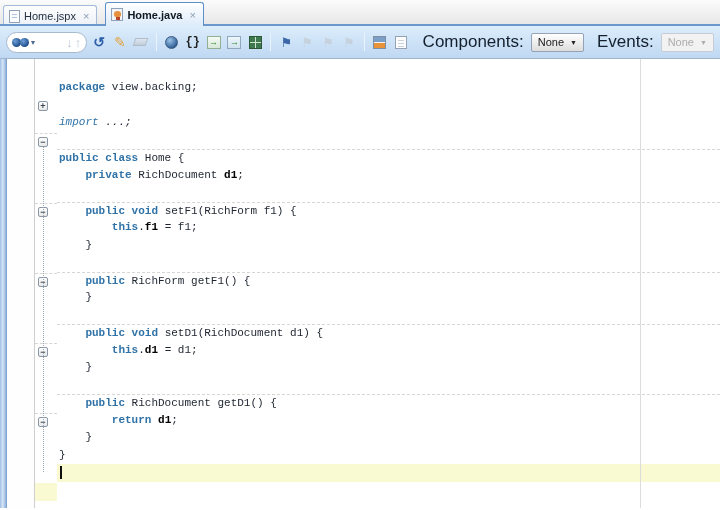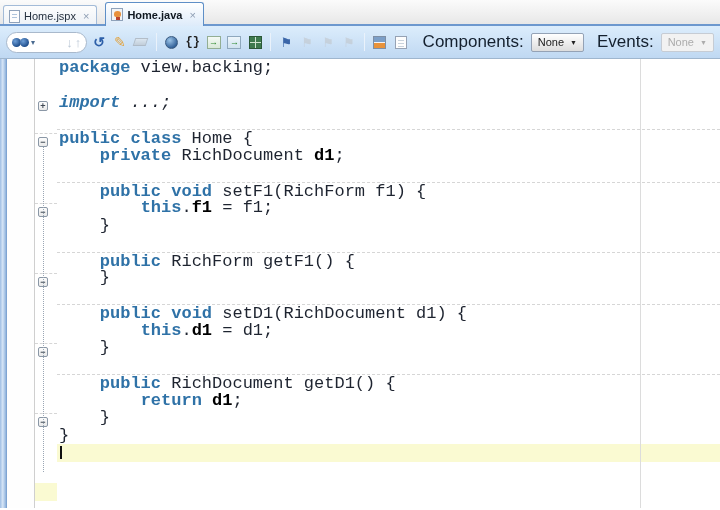--- a/index.html
+++ b/index.html
@@ -73,29 +73,29 @@
   .left-strip { width:7px; flex:none; background:linear-gradient(to right,#9FBEE4,#D6E5F6 45%,#8FB2DC); border-right:1px solid #7FA4D2; }
   .gutter { width:28px; flex:none; background:#FEFEFE; border-right:1px solid #CFCFCF; }
   .fold-margin { width:22px; flex:none; position:relative; padding-top:4px; }
   .fold-row { height:17.5px; position:relative; }
   .fold-row.sep { border-top:1px dashed #D6D6D6; }
   .fold-row.hl { background:#FAFAD2; }
   .fold-icon { position:absolute; left:3px; top:3px; width:10px; height:10px; border:1px solid #8A97A6;
                background:linear-gradient(#FCFCFC,#E9E9E9); border-radius:2px; text-align:center;
                font:bold 9px/8px "Liberation Sans", sans-serif; color:#404A56; cursor:pointer; }
   .fold-scope { position:absolute; left:8px; width:0; border-left:1px dotted #9AA6B4; }
-  .code-area { flex:1; position:relative; padding-top:0;
-               font-family:"Liberation Mono","DejaVu Sans Mono",monospace; font-size:17px; }
+  .code-area { flex:1; position:relative; padding-top:20px;
+               font-family:"Liberation Mono","DejaVu Sans Mono",monospace; font-size:11px; }
   .code-line { height:17.5px; line-height:17.5px; white-space:pre; padding-left:2px; }
   .code-line.sep { border-top:1px dashed #D6D6D6; }
   .code-line.hl { background:#FAFAD2; }
   .tk-k  { color:#2F72A7; font-weight:bold; }
   .tk-p  { color:#1E2430; }
   .tk-b  { color:#000; font-weight:bold; }
-  .tk-ki { color:#2F72A7; font-weight:bold; font-style:italic; }
+  .tk-ki { color:#2F72A7; font-weight:normal; font-style:italic; }
   .tk-pi { color:#1E2430; font-style:italic; }
   .caret { display:inline-block; width:2px; height:13px; background:#101010; vertical-align:middle; margin-left:1px; }
   .margin-guide { position:absolute; left:640px; top:0; bottom:0; width:1px; background:#DCDCDC; }
 </style>
 </head>
 <body>
 
 <div id="app">
 
   <div class="tabbar">

